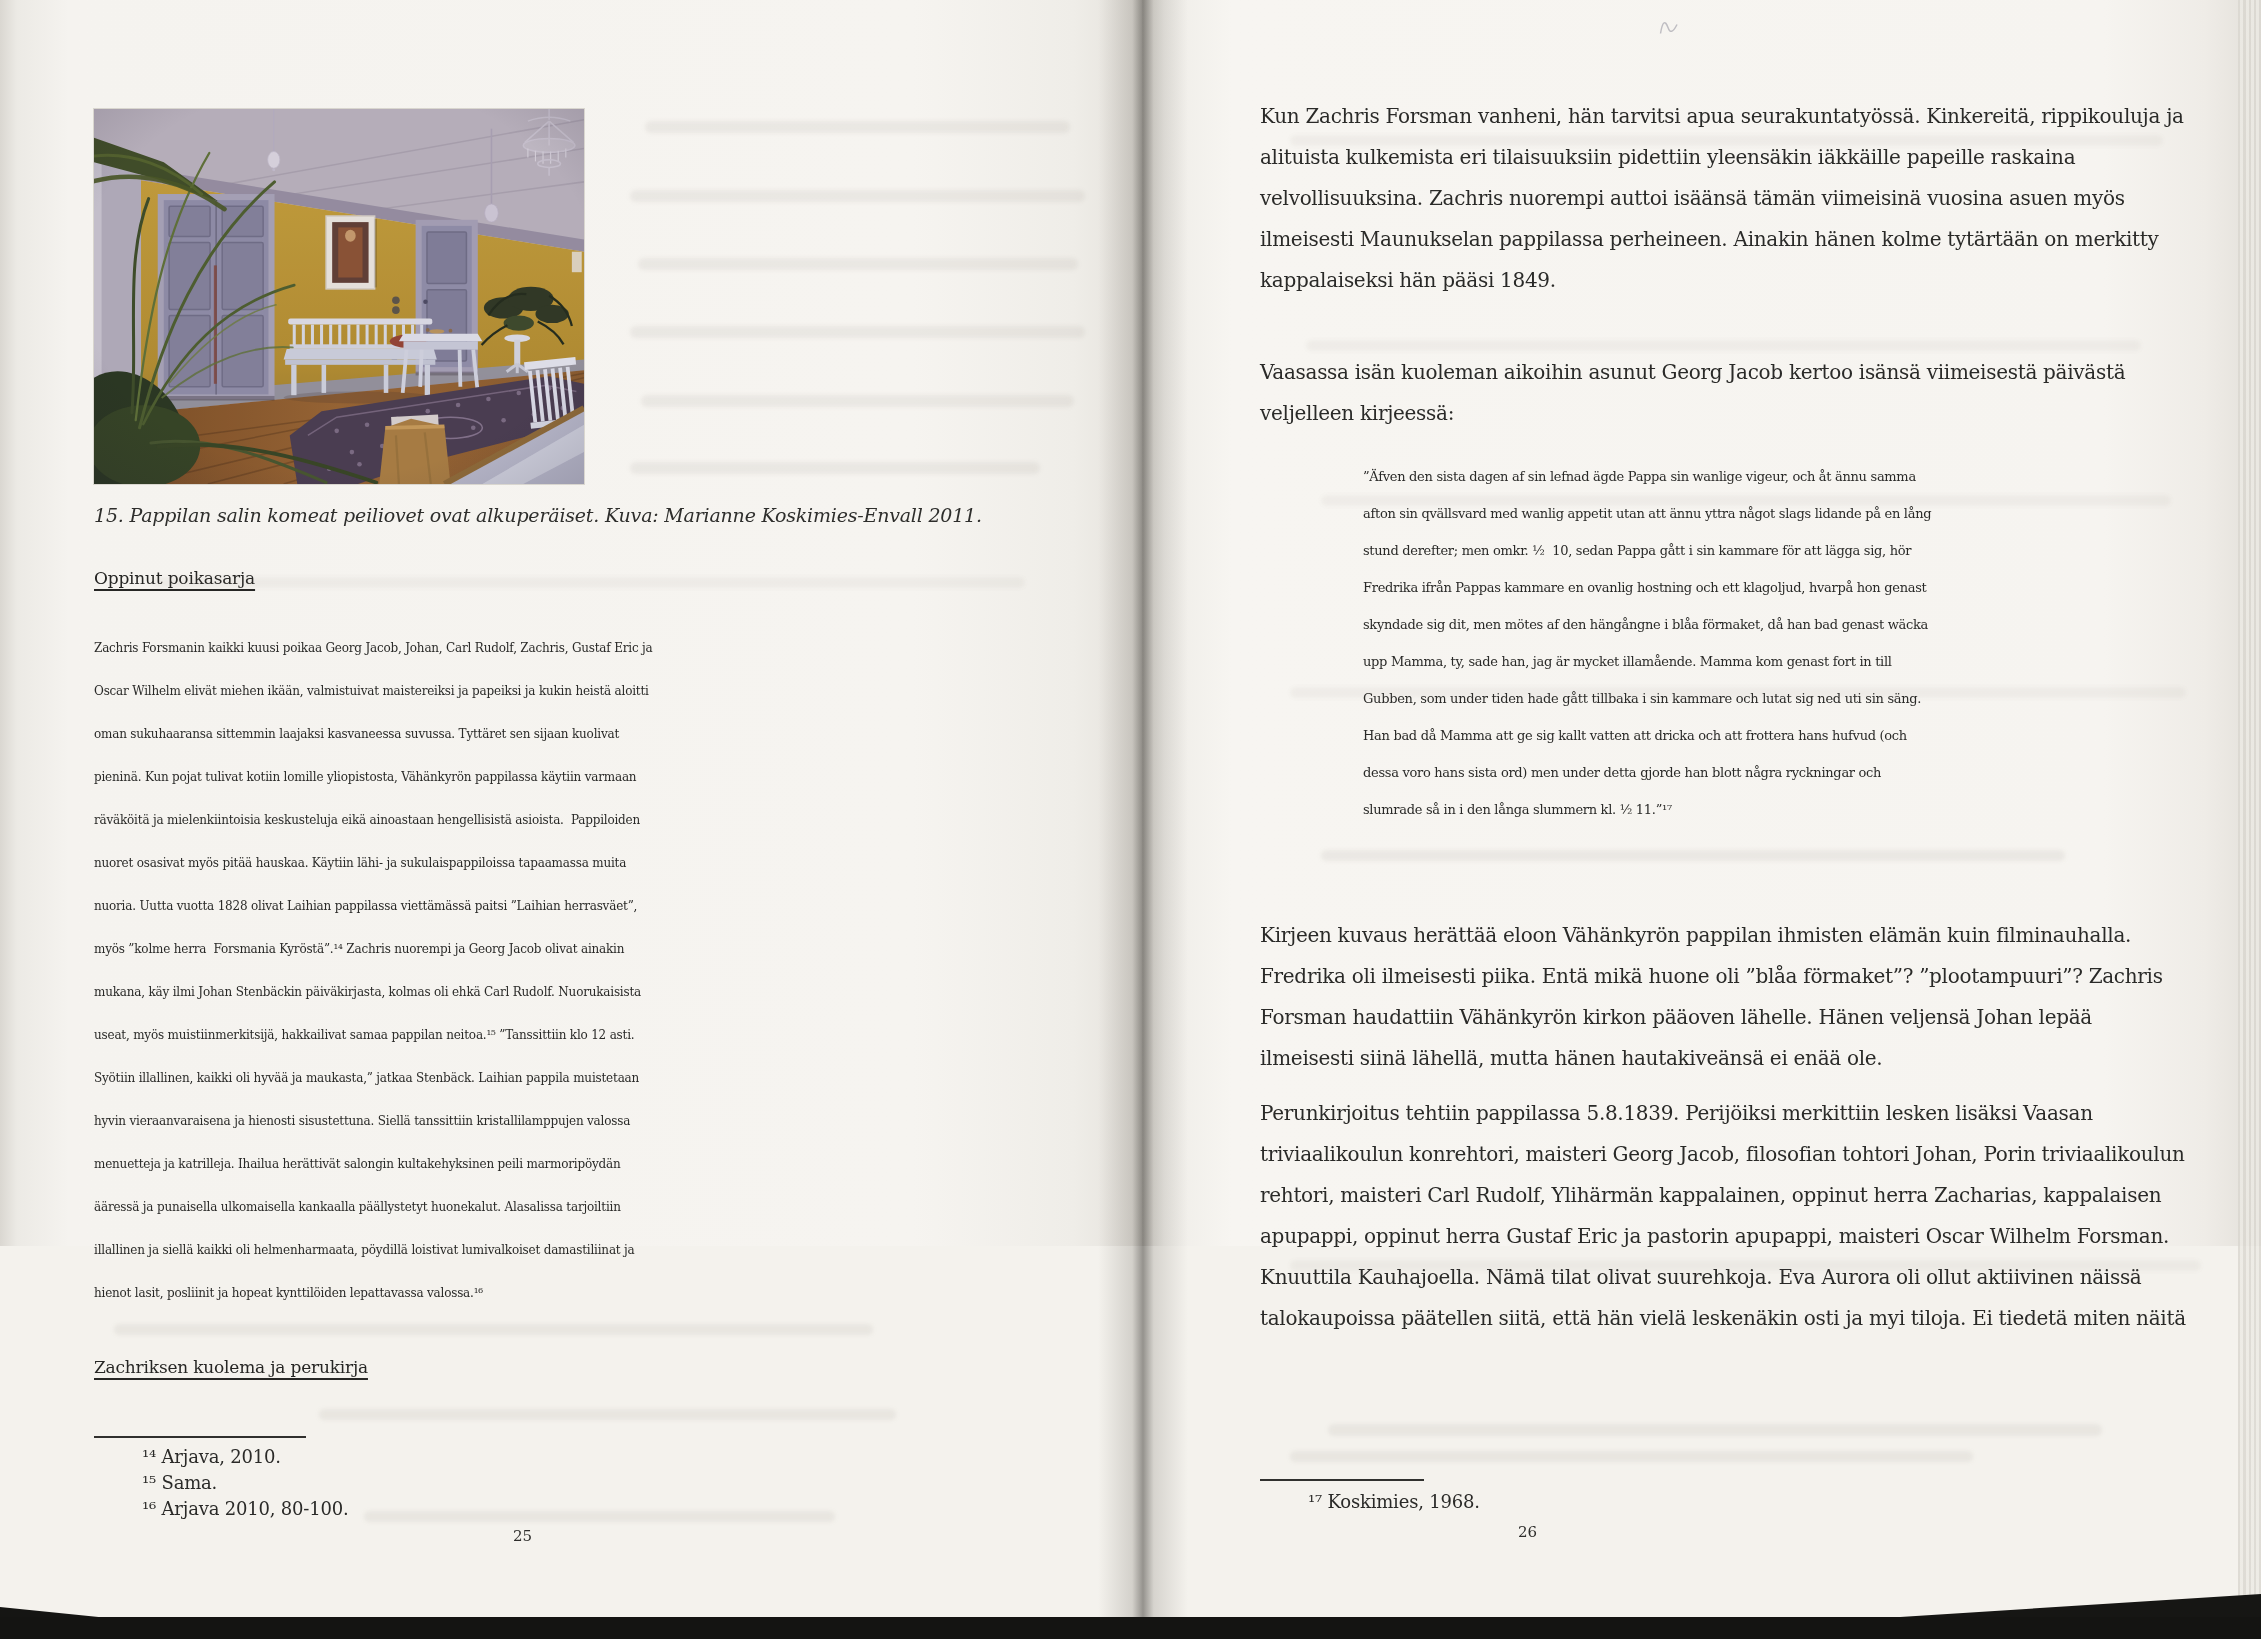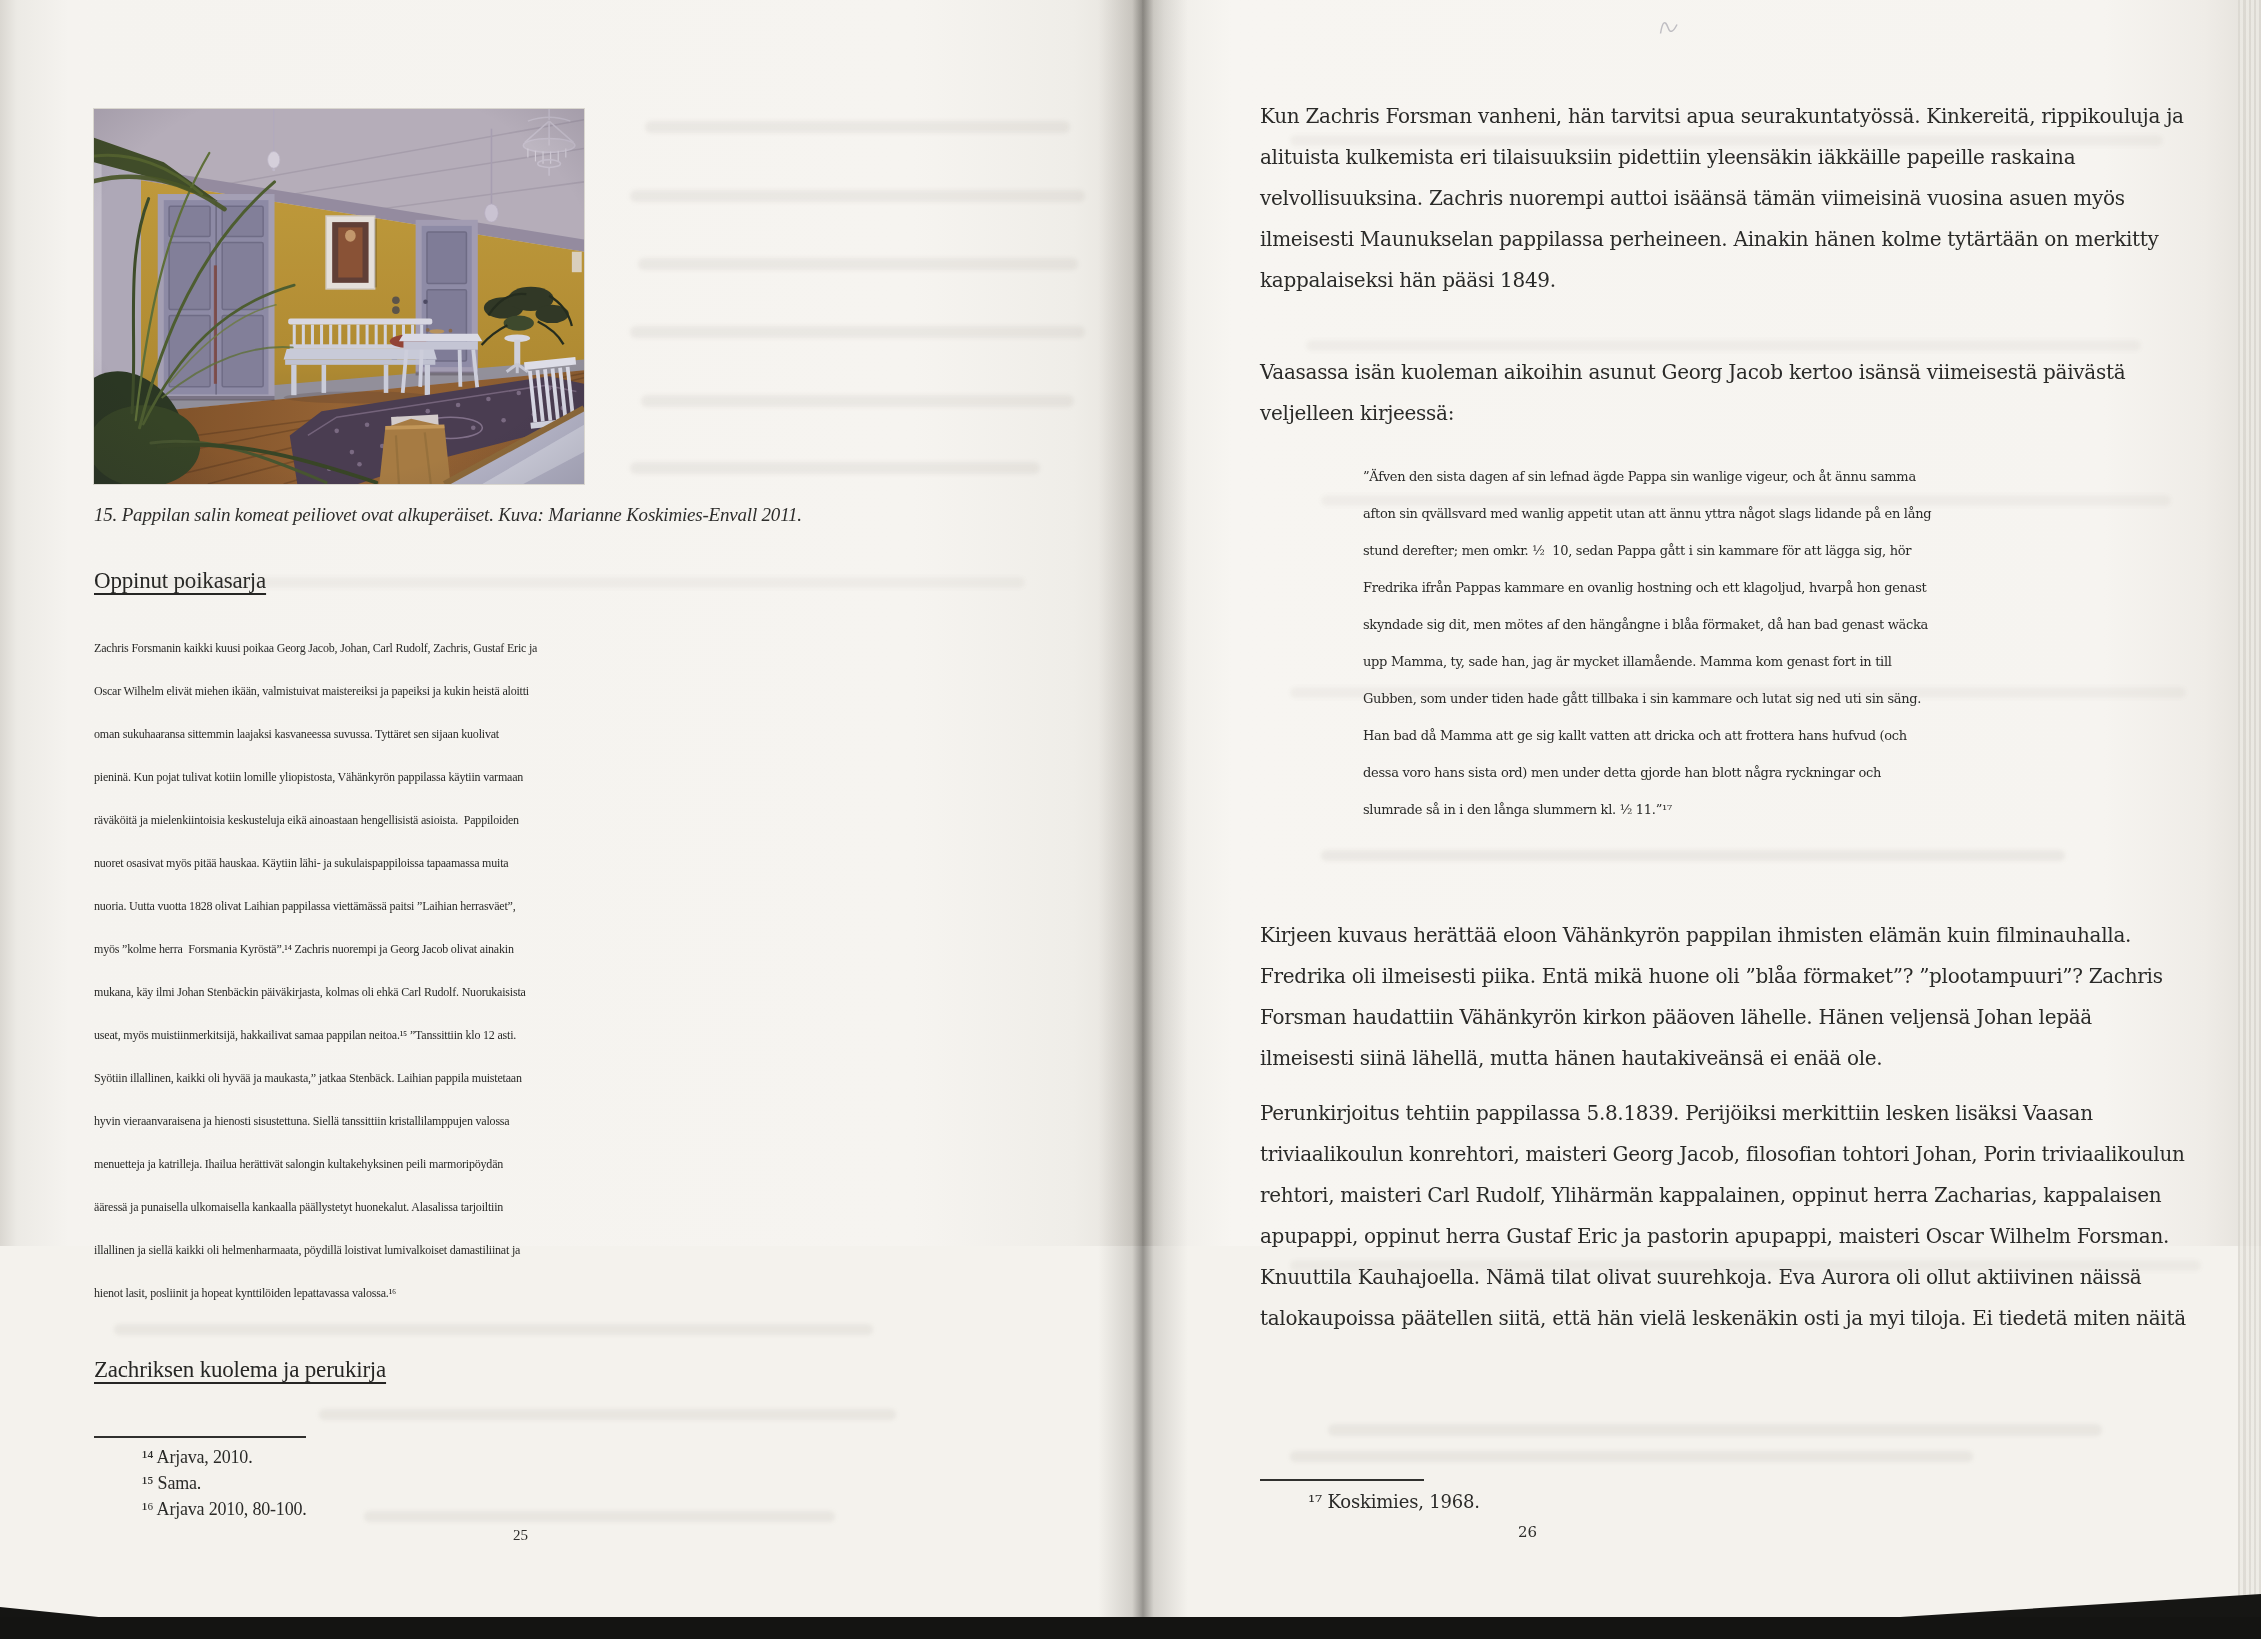--- a/index.html
+++ b/index.html
@@ -1,37 +1,37 @@
 <!DOCTYPE html>
 <html style="font-size:12px"><head>
 <meta charset="utf-8">
 <style>
   html,body{margin:0;padding:0;background:#111;}
   .spread{
     position:relative;width:2261px;height:1640px;overflow:hidden;
     font-family:"DejaVu Serif","Liberation Serif",serif;color:#2a2a28;
     background:#f4f2ed;
   }
-  .page{position:absolute;top:0;height:1246px;font-family:Liberation Serif, serif;}
+  .page{position:absolute;top:0;height:1246px;}
   .page-left{left:0;width:1142px;
     background:linear-gradient(90deg,#dad7d1 0%,#eceae5 1.5%,#f5f3ef 6%,#f6f4f0 80%,#efede8 94%,#e4e1db 100%);}
   .page-right{left:1142px;width:1119px;
     background:linear-gradient(90deg,#dcd9d3 0%,#efede8 2%,#f7f5f1 8%,#f6f4f0 86%,#efece7 95%,#e2dfd9 100%);}
   .gutter{position:absolute;left:1098px;top:0;width:90px;height:1640px;pointer-events:none;
     background:linear-gradient(90deg,rgba(60,55,48,0) 0%,rgba(95,90,82,.22) 38%,rgba(45,42,37,.48) 50%,rgba(95,90,82,.20) 62%,rgba(60,55,48,0) 100%);}
   .edge-right{position:absolute;right:0;top:0;width:23px;height:1640px;
     background:repeating-linear-gradient(90deg,#d9d6cf 0 2.3px,#eceae4 2.3px 5.3px);opacity:.8;}
   .bottom-strip{position:absolute;left:0;bottom:0;width:100%;height:23px;background:#141412;}
   .bottom-wedge-r{position:absolute;right:0;bottom:0;width:721px;height:47px;background:#161614;
     clip-path:polygon(0 100%,100% 2%,100% 100%);}
   .bottom-wedge-l{position:absolute;left:0;bottom:0;width:326px;height:35px;background:#151513;
     clip-path:polygon(0 6%,100% 100%,0 100%);}
   .photo{position:absolute;left:94px;top:109px;width:490px;height:375px;outline:0.8px solid #d9d6cf;}
   .caption{position:absolute;left:94px;top:504px;font-style:italic;font-size:19px;letter-spacing:-0.2px;white-space:pre;color:#2e2e2c;}
-  .heading{position:absolute;left:94px;font-size:23px;letter-spacing:-0.2px;white-space:pre;
+  .heading{position:absolute;left:94px;font-size:17px;letter-spacing:-0.2px;white-space:pre;
     text-decoration:underline;text-decoration-thickness:1.5px;text-underline-offset:5.3px;color:#262624;}
   .h1{top:568px;} .h2{top:1357px;}
   .body-block{position:absolute;font-size:12px;letter-spacing:-0.2px;}
   .left-body{left:94px;top:627px;}
   .left-body .ln{line-height:43px;}
   .rp{position:absolute;left:1260px;font-size:20px;letter-spacing:-0.3px;}
   .rp .ln{line-height:41px;}
   .rp1{top:96px;} .rp2{top:352px;} .rp3{top:915px;} .rp4{top:1093px;}
   .rquote{position:absolute;left:1363px;top:458px;font-size:13px;letter-spacing:-0.3px;}
   .rquote .ln{line-height:37px;}

